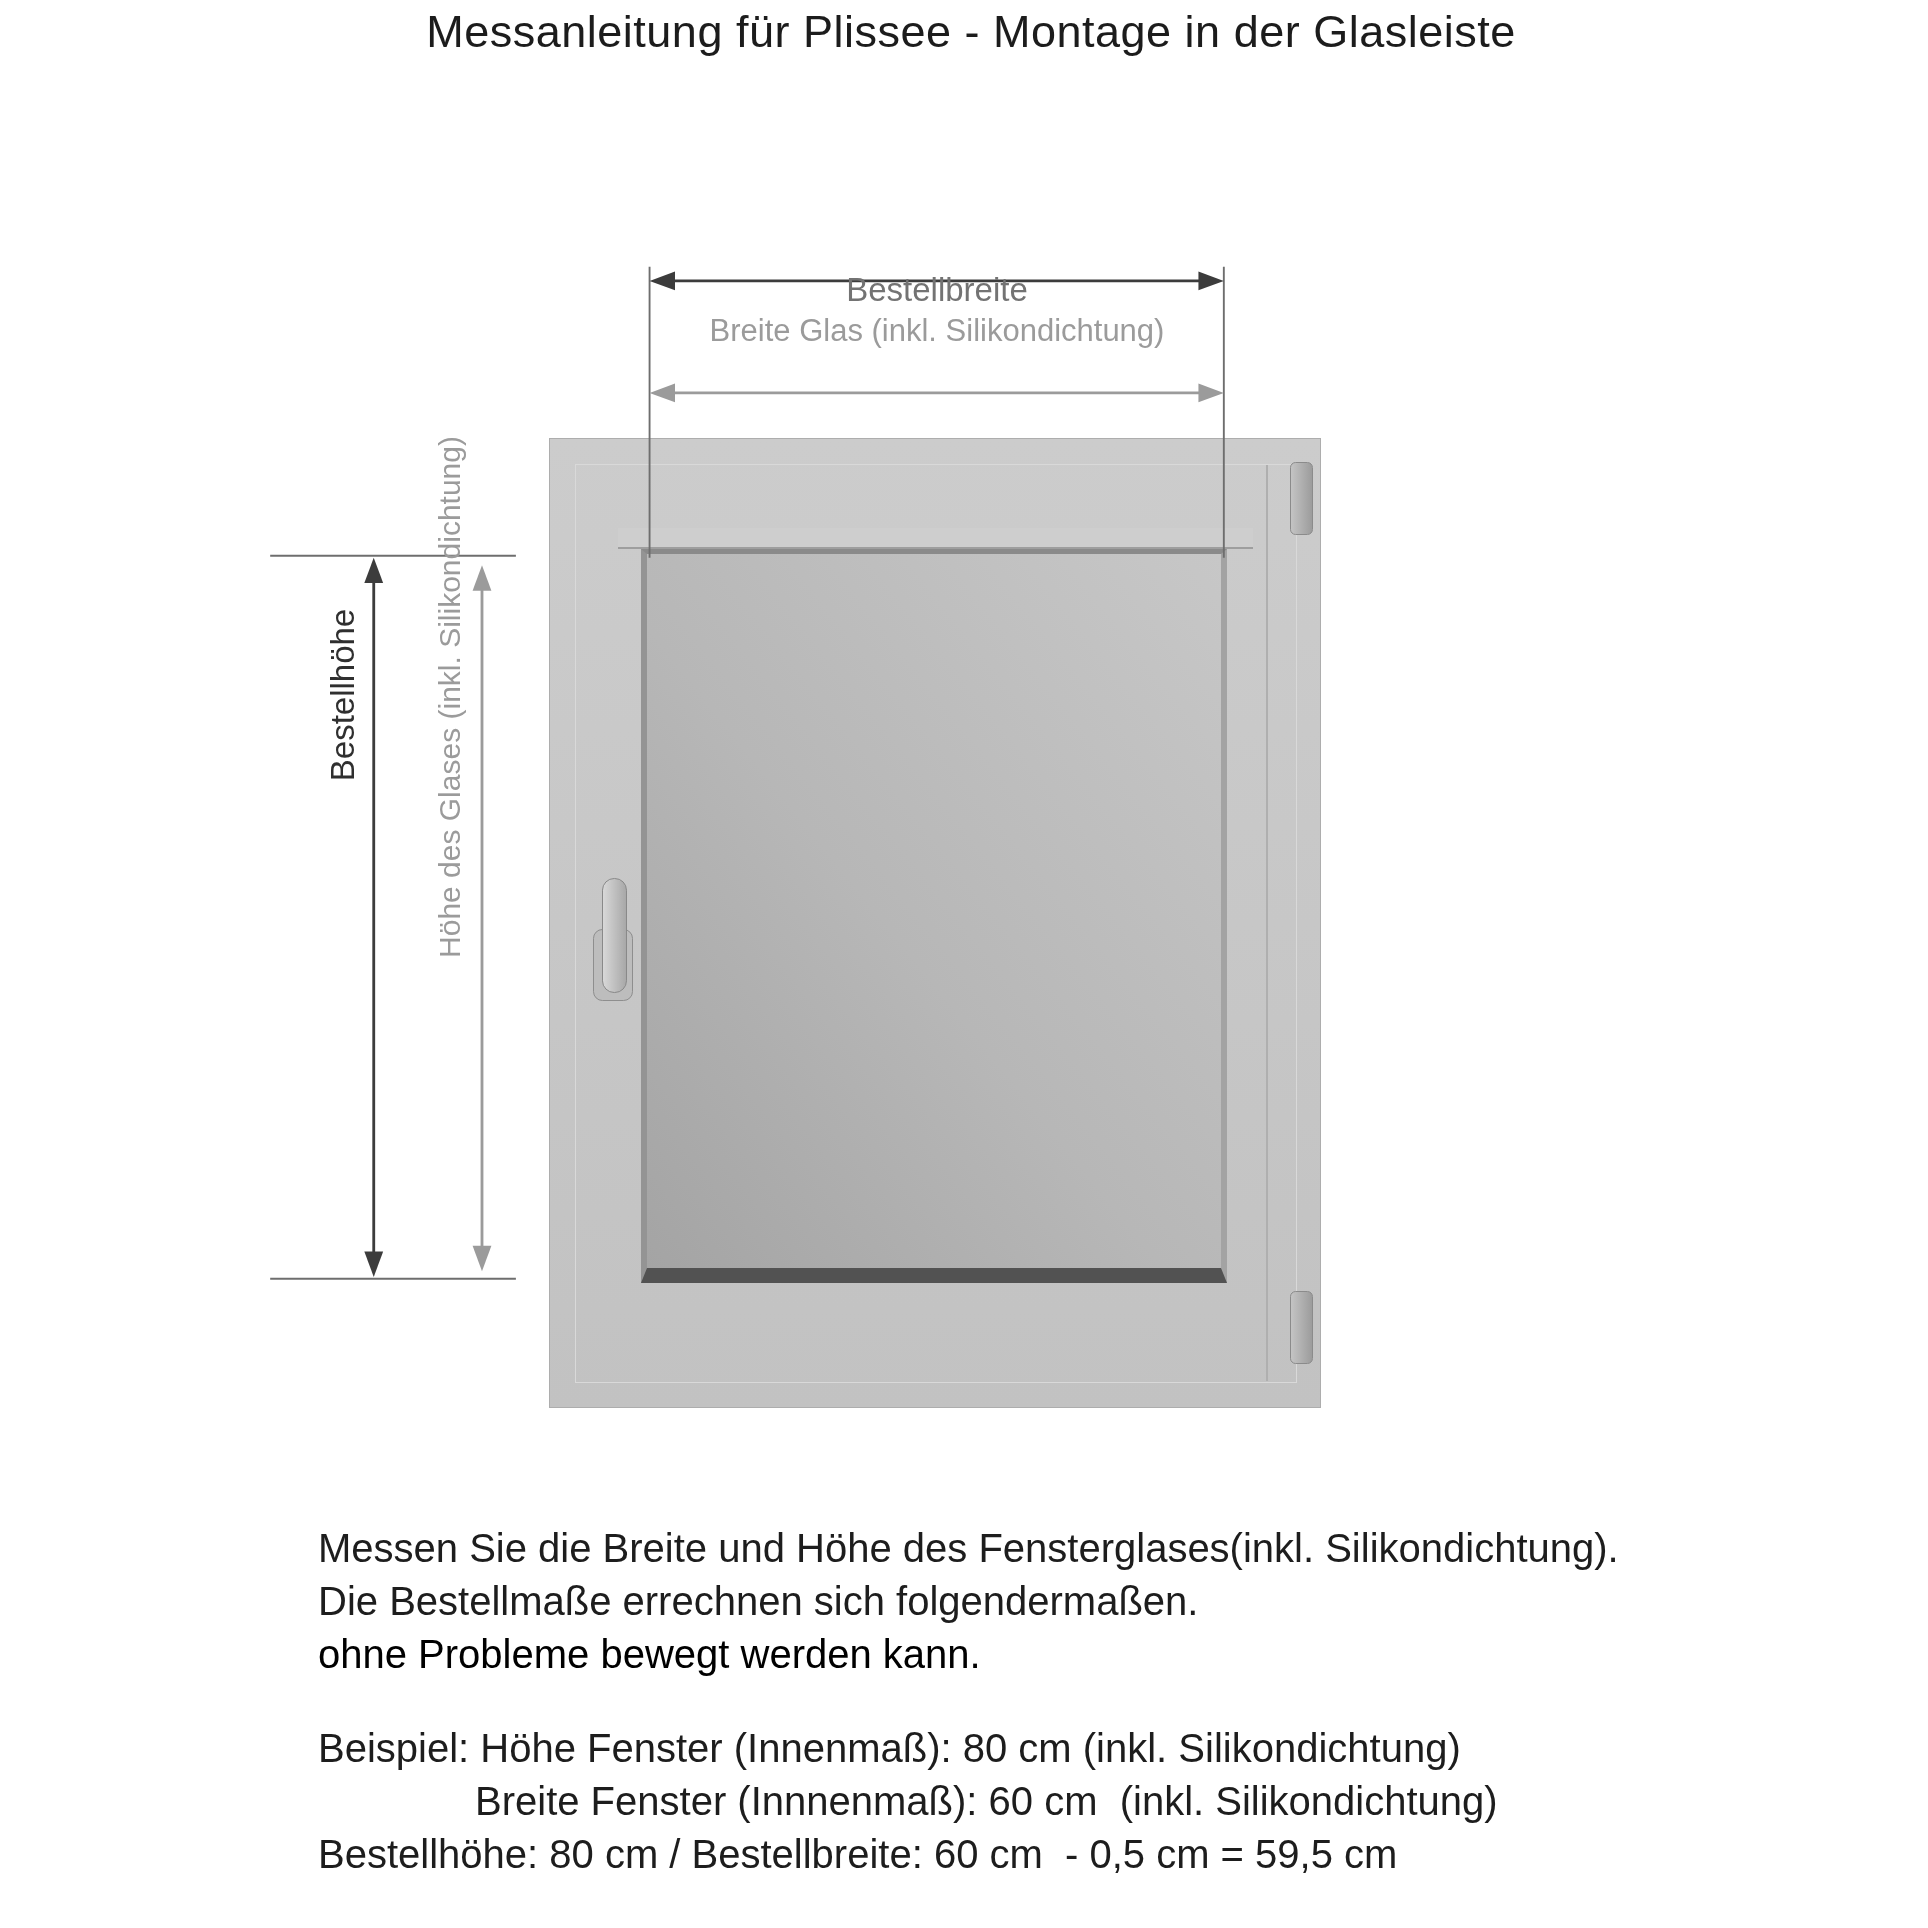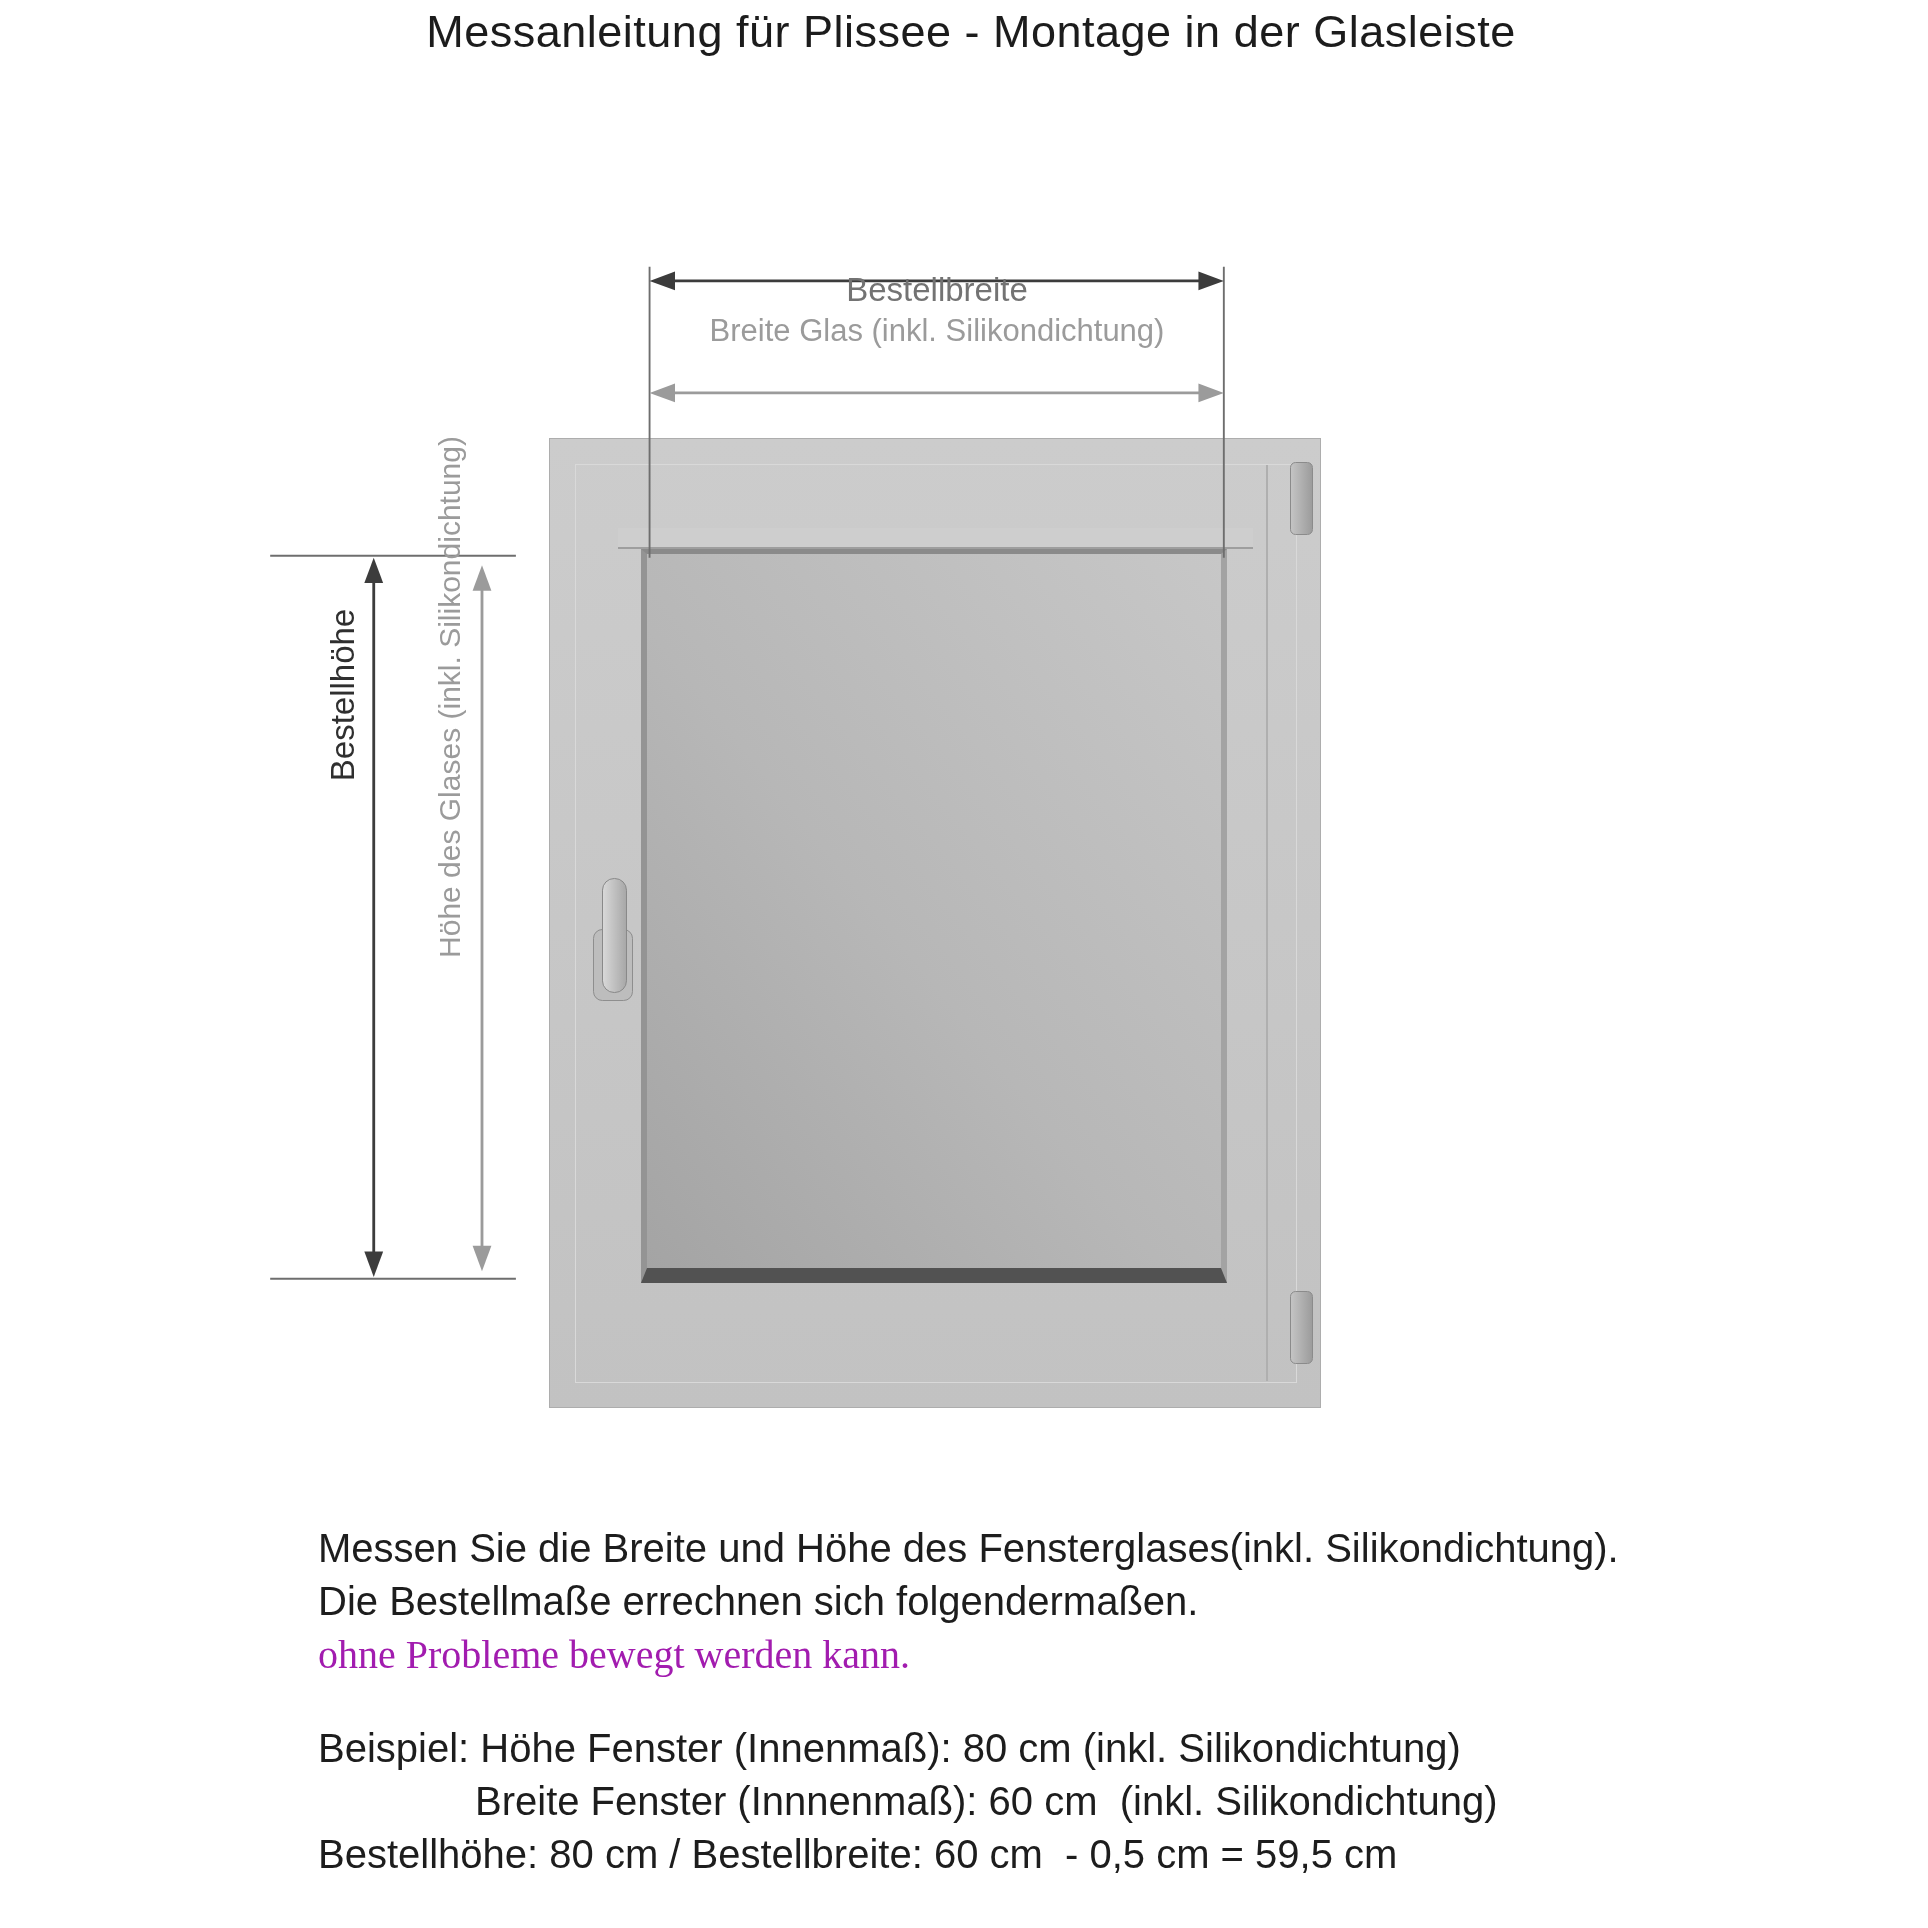--- a/index.html
+++ b/index.html
@@ -104,20 +104,20 @@
   </svg>
 
   <div class="h-label order-width">Bestellbreite</div>
   <div class="h-label glass-width" style="color: rgb(155, 155, 155);">Breite Glas (inkl. Silikondichtung)</div>
   <div class="v-label order-height">Bestellhöhe</div>
   <div class="v-label glass-height" style="color: rgb(155, 155, 155);">Höhe des Glases (inkl. Silikondichtung)</div>
 
   <div class="instructions">
     <p>Messen Sie die Breite und Höhe des Fensterglases(inkl. Silikondichtung).</p>
     <p>Die Bestellmaße errechnen sich folgendermaßen.</p>
-    <p style="color: #a21caf; font-family: Liberation Serif, serif;">ohne Probleme bewegt werden kann.</p>
+    <p style="color: #000000;">ohne Probleme bewegt werden kann.</p>
     <p class="gap">Beispiel: Höhe Fenster (Innenmaß): 80 cm (inkl. Silikondichtung)</p>
     <p class="indent">Breite Fenster (Innnenmaß): 60 cm  (inkl. Silikondichtung)</p>
     <p>Bestellhöhe: 80 cm / Bestellbreite: 60 cm  - 0,5 cm = 59,5 cm</p>
   </div>
 
 </div>
 
 
 </body></html>

